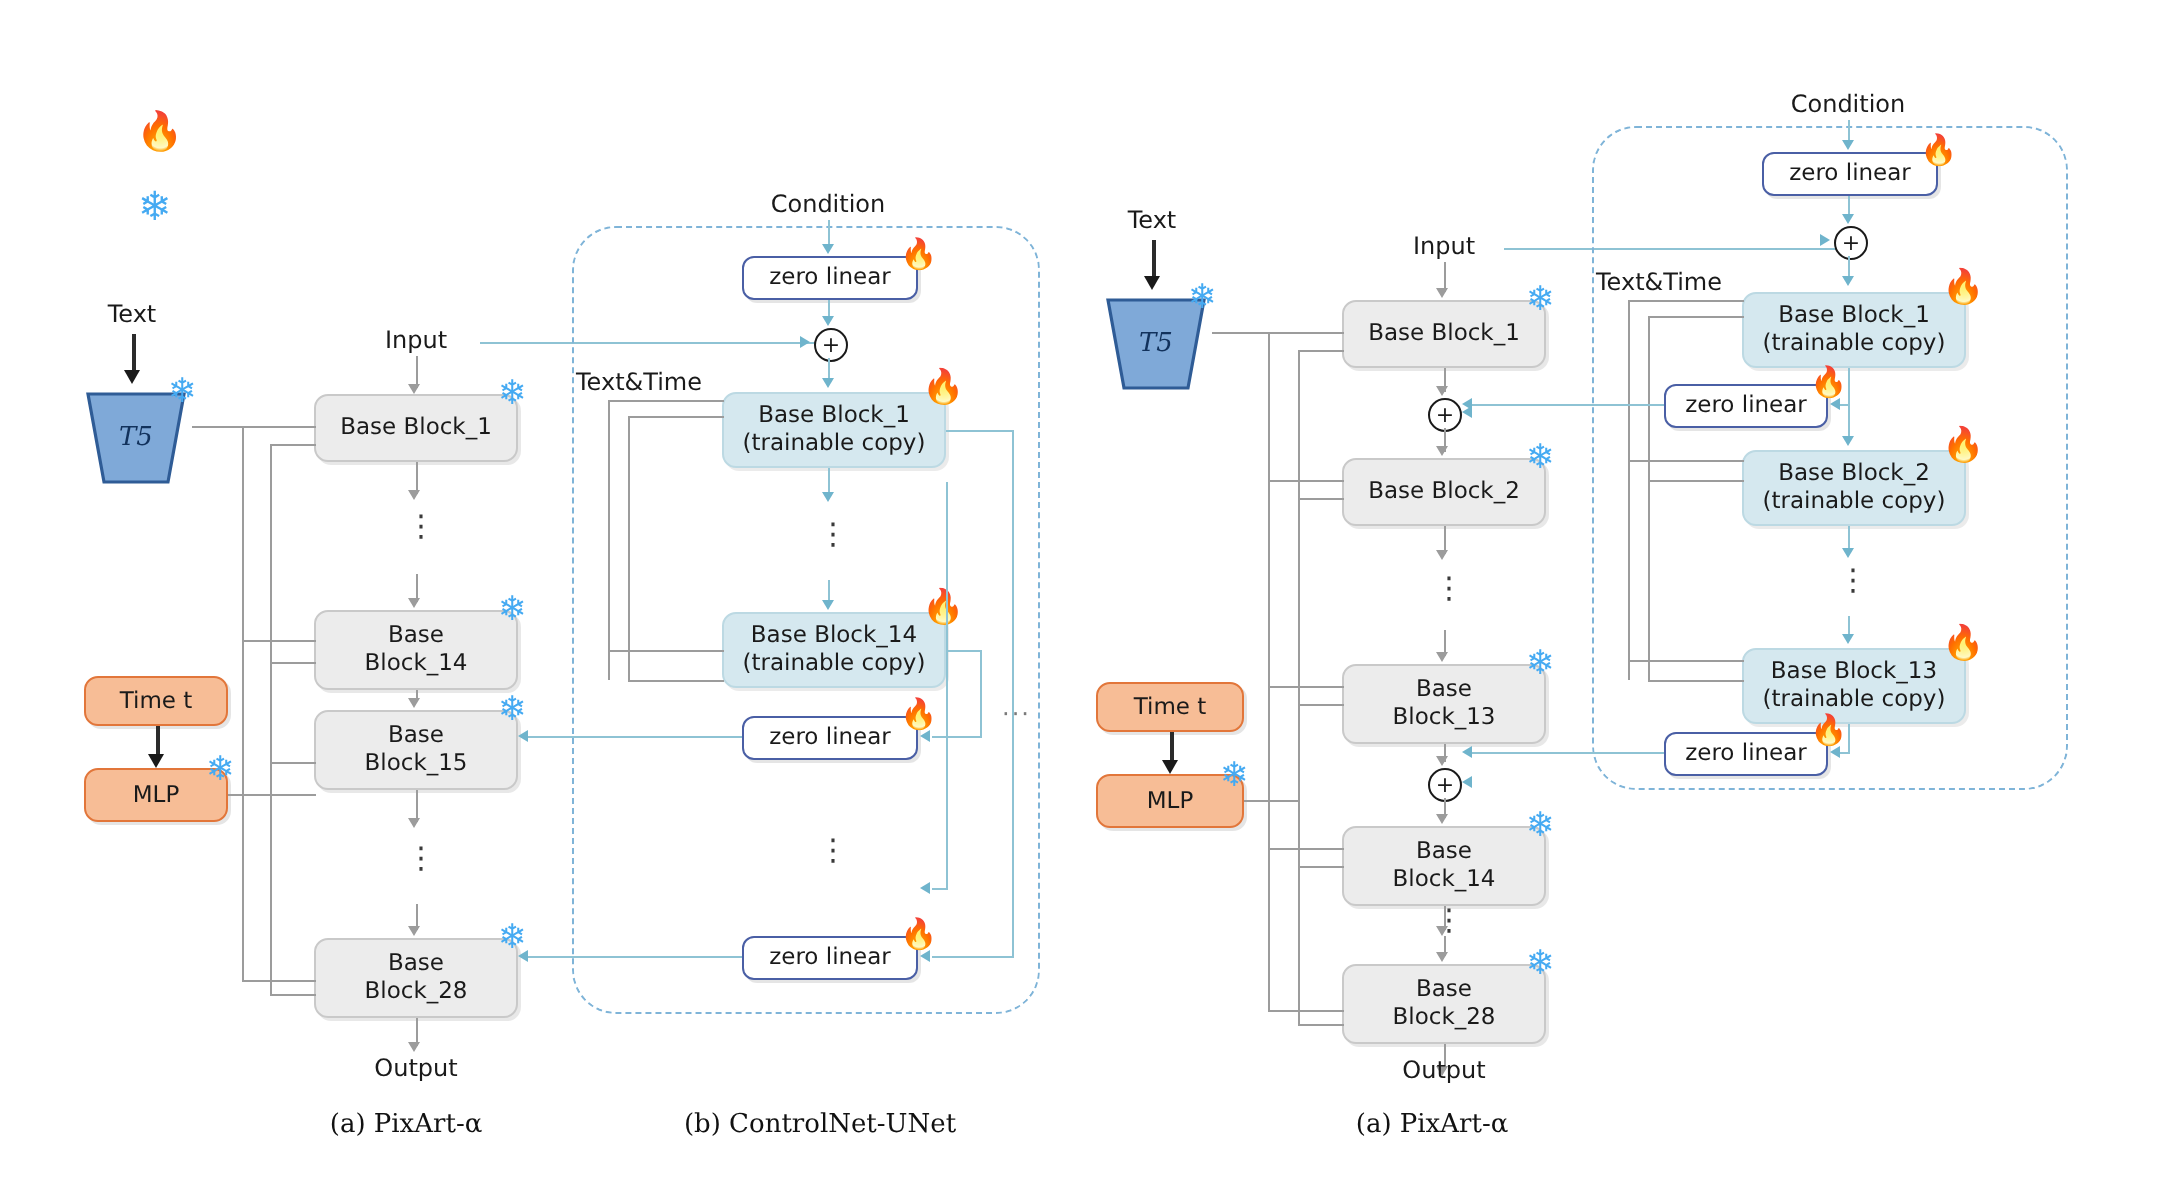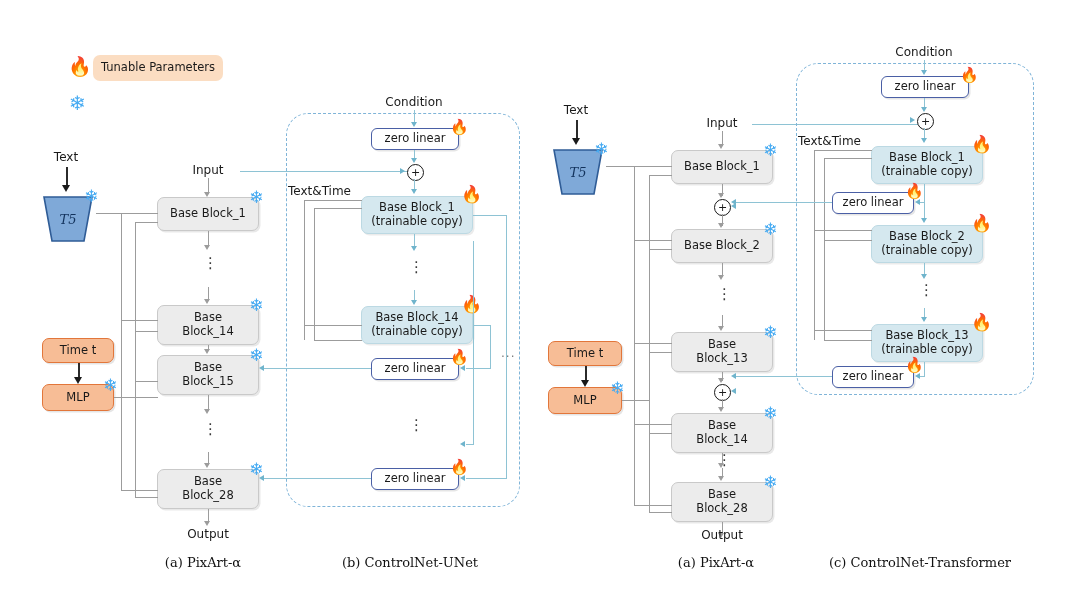--- a/index.html
+++ b/index.html
@@ -76,23 +76,20 @@
   
   .cap{position:absolute;font-family:"DejaVu Serif",serif;font-size:13px;
        color:#111;white-space:nowrap;transform:translateX(-50%);}
 </style>
 </head>
 <body>
 
 <div id="root">
 
   <div class="ico flame" style="left:68px;top:57px;font-size:19px;">🔥</div>
-  <div class="box legend-tunable" style="left:93px;top:55px;width:130px;height:26px;">
-    <span>Tunable Parameters</span>
-  </div>
 
   <div class="ico snow" style="left:69px;top:93px;font-size:20px;">❄</div>
 
   <div class="lbl c" style="left:66px;top:150px;">Text</div>
   <div class="ln v dark" style="left:65.5px;top:167px;width:2px;height:20px;"></div>
   <div class="ar down dark" style="left:62px;top:185px;"></div>
 
   <div class="t5" style="left:40px;top:195px;width:56px;height:48px;">
     <svg width="56" height="48" viewBox="0 0 56 48">
       <polygon points="4,2 52,2 44,46 12,46" fill="#7fa9d8" stroke="#2f5c96" stroke-width="1.6"></polygon>
@@ -446,15 +443,14 @@
 
   <div class="ln teal h" style="left:736px;top:202px;width:96px;"></div>
   <div class="ar left" style="left:731px;top:199px;"></div>
 
   <div class="ln teal h" style="left:736px;top:376px;width:96px;"></div>
   <div class="ar left" style="left:731px;top:373px;"></div>
 
   <div class="cap" style="left:203px;top:555px;">(a) PixArt-α</div>
   <div class="cap" style="left:410px;top:555px;">(b) ControlNet-UNet</div>
   <div class="cap" style="left:716px;top:555px;">(a) PixArt-α</div>
-  <div class="cap" style="left:920px;top:555px;">(c) ControlNet-Transformer</div>
 
 </div>
 
 </body></html>

